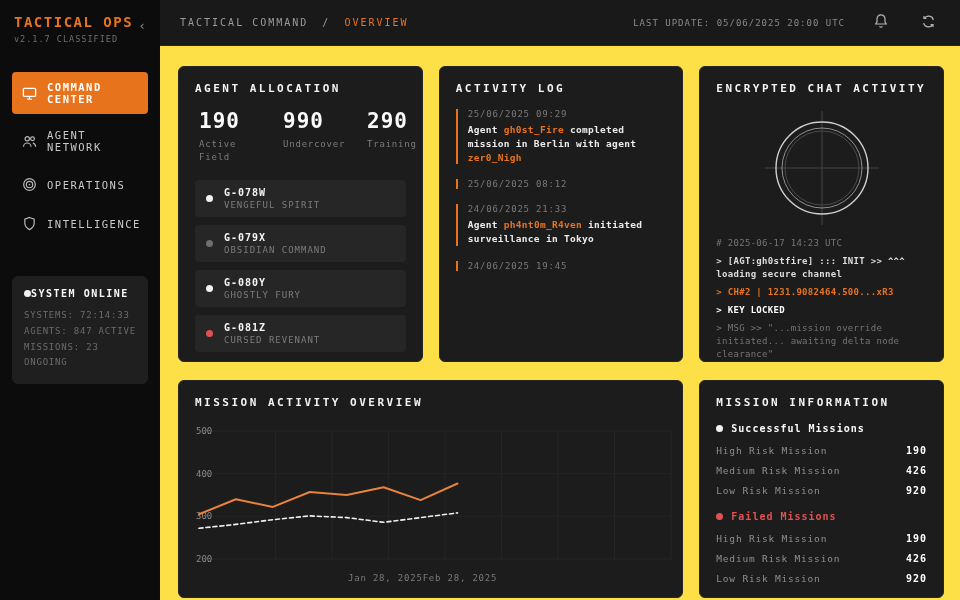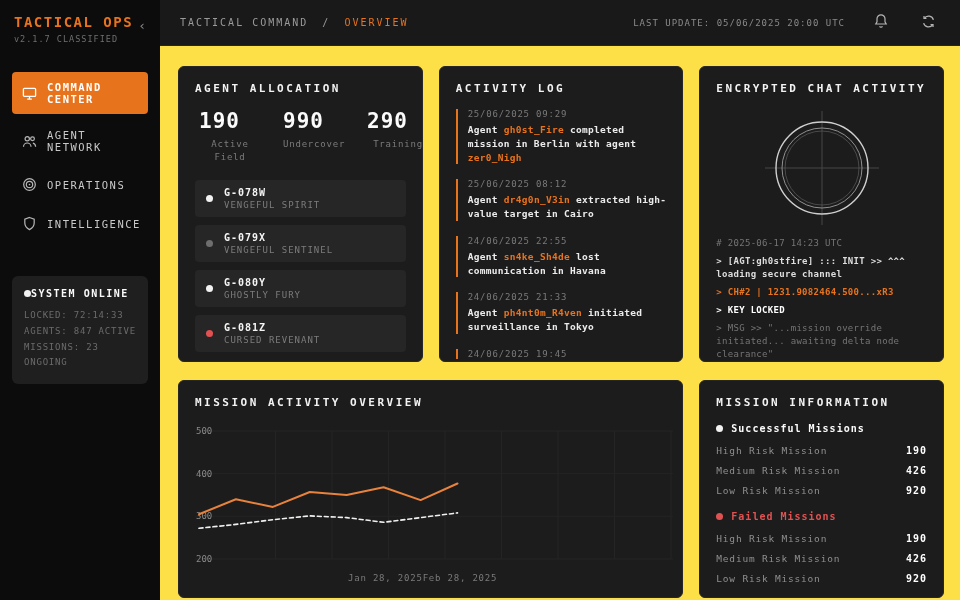--- a/index.html
+++ b/index.html
@@ -41,21 +41,21 @@
 
   main { flex:1; padding:20px 16px 0 18px; display:grid; grid-template-columns:repeat(3,1fr); grid-template-rows:296px 218px; gap:18px 16px; overflow:hidden; background:#fde047; }
   .card { background:#1c1c1c; border:1px solid #272727; border-radius:6px; padding:15px 16px; overflow:hidden; }
   .card-title { color:#f2f2f2; font-weight:bold; font-size:11px; letter-spacing:2.5px; margin-bottom:14px; }
   .card-wide { grid-column:1 / 3; }
 
   
   .stats { display:flex; gap:22px; margin-bottom:16px; padding-left:4px; }
   .stat { min-width:62px; }
   .stat-val { color:#fbfbfb; font-weight:bold; font-size:21px; letter-spacing:1px; }
-  .stat-label { color:#7c7c7c; font-size:9px; letter-spacing:0.8px; margin-top:5px; line-height:1.45; max-width:72px;text-align:center; }
+  .stat-label { color:#7c7c7c; font-size:9px; letter-spacing:0.8px; margin-top:5px; line-height:1.45; max-width:72px; }
   .agent-item { display:flex; align-items:center; gap:11px; background:#262626; border-radius:4px; padding:7px 11px; margin-bottom:8px; cursor:pointer; }
   .agent-code { color:#f5f5f5; font-weight:bold; font-size:10px; letter-spacing:1px; }
   .agent-name { color:#7c7c7c; font-size:9px; letter-spacing:1px; margin-top:2px; }
 
   
   .log-entry { border-left:2px solid #e8731d; padding-left:10px; margin-bottom:15px; }
   .log-time { color:#7a7a7a; font-size:9px; letter-spacing:0.8px; margin-bottom:4px; }
   .log-msg { color:#ececec; font-size:9.5px; line-height:1.45; font-weight:bold; letter-spacing:0.3px; }
   .log-msg .acc { color:#e8731d; }
 
@@ -133,21 +133,21 @@
           </span>
           <span class="nav-label">INTELLIGENCE</span>
         </div>
       </nav>
     <div class="sys-box">
       <div class="sys-title">
         <span class="dot dot-white"></span>
         <span>SYSTEM ONLINE</span>
       </div>
       <div class="sys-lines" id="sys-lines">
-          <div>LOCKED: 72:14:33</div>
+          <div>SYSTEMS: 72:14:33</div>
           <div>AGENTS: 847 ACTIVE</div>
           <div>MISSIONS: 23 ONGOING</div>
         </div>
     </div>
   </aside>
 
   <div class="right">
     <header class="topbar">
       <div class="crumb">
         <span>TACTICAL COMMAND</span>
@@ -195,21 +195,21 @@
               <span class="dot dot-white"></span>
               <span>
                 <div class="agent-code">G-078W</div>
                 <div class="agent-name">VENGEFUL SPIRIT</div>
               </span>
             </div>
             <div class="agent-item">
               <span class="dot dot-gray"></span>
               <span>
                 <div class="agent-code">G-079X</div>
-                <div class="agent-name">VENGEFUL SENTINEL</div>
+                <div class="agent-name">OBSIDIAN COMMAND</div>
               </span>
             </div>
             <div class="agent-item">
               <span class="dot dot-white"></span>
               <span>
                 <div class="agent-code">G-080Y</div>
                 <div class="agent-name">GHOSTLY FURY</div>
               </span>
             </div>
             <div class="agent-item">
@@ -224,25 +224,20 @@
 
       <section class="card">
         <div class="card-title">ACTIVITY LOG</div>
         <div id="log-list">
             <div class="log-entry">
               <div class="log-time">25/06/2025 09:29</div>
               <div class="log-msg"><span>Agent </span><span class="acc">gh0st_Fire</span><span> completed mission in Berlin with agent </span><span class="acc">zer0_Nigh</span></div>
             </div>
             <div class="log-entry">
               <div class="log-time">25/06/2025 08:12</div>
-              <div class="log-msg"><span>Agent </span><span class="acc">dr4g0n_V3in</span><span> extracted high-value target in Cairo</span></div>
-            </div>
-            <div class="log-entry">
-              <div class="log-time">24/06/2025 22:55</div>
-              <div class="log-msg"><span>Agent </span><span class="acc">sn4ke_Sh4de</span><span> lost communication in Havana</span></div>
             </div>
             <div class="log-entry">
               <div class="log-time">24/06/2025 21:33</div>
               <div class="log-msg"><span>Agent </span><span class="acc">ph4nt0m_R4ven</span><span> initiated surveillance in Tokyo</span></div>
             </div>
             <div class="log-entry">
               <div class="log-time">24/06/2025 19:45</div>
             </div>
           </div>
       </section>

